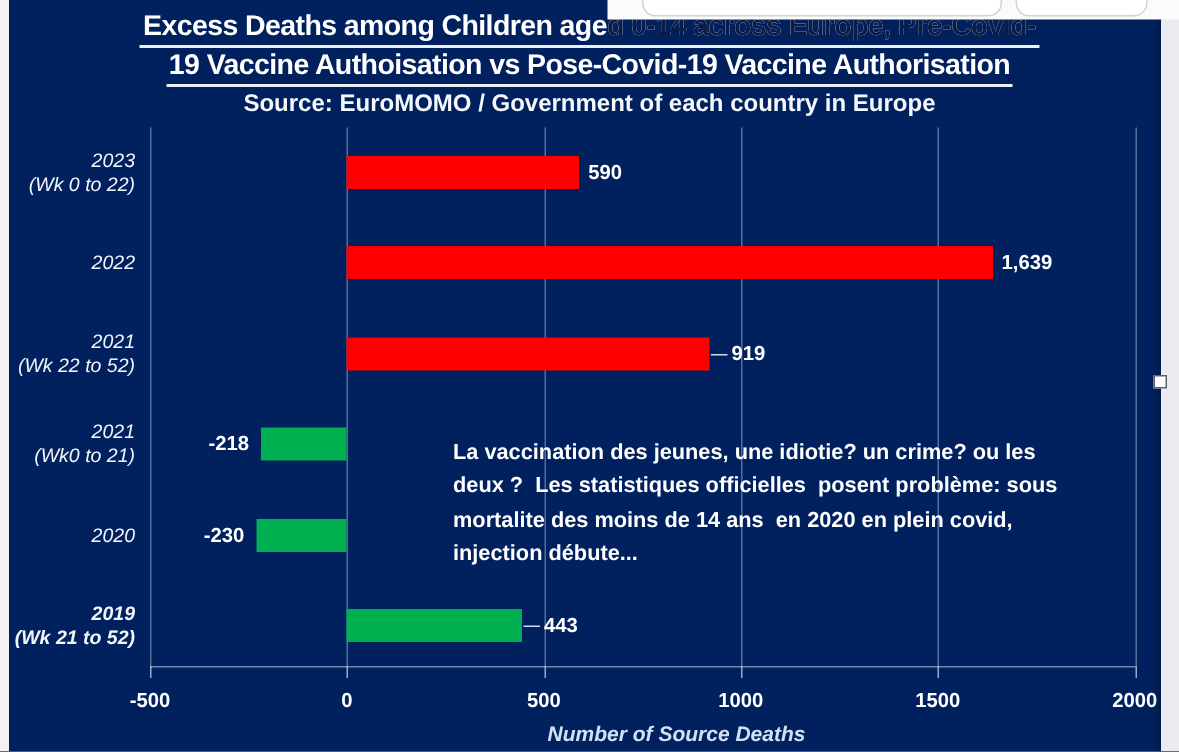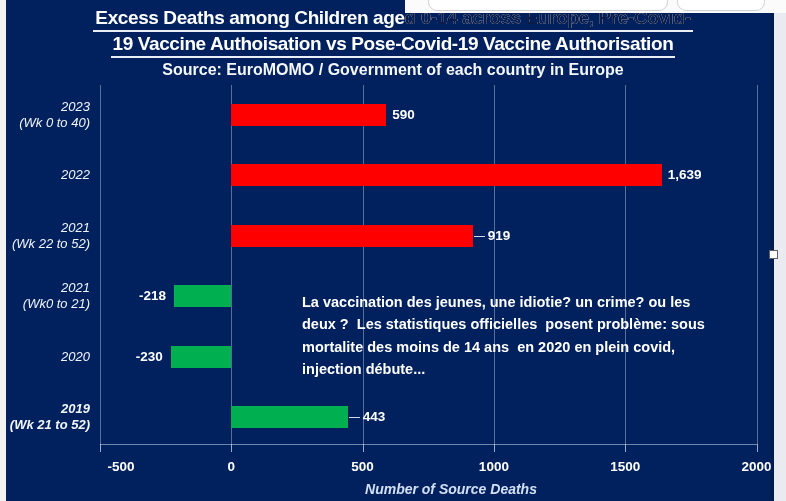--- a/index.html
+++ b/index.html
@@ -46,34 +46,34 @@
 
   <div id="chart-layer">
       <div class="gridline" style="left: 100px; top: 85px; height: 359px;"></div>
       <div class="gridline" style="left: 231.3px; top: 85px; height: 359px;"></div>
       <div class="gridline" style="left: 362.6px; top: 85px; height: 359px;"></div>
       <div class="gridline" style="left: 493.9px; top: 85px; height: 359px;"></div>
       <div class="gridline" style="left: 625.2px; top: 85px; height: 359px;"></div>
       <div class="gridline" style="left: 756.5px; top: 85px; height: 359px;"></div>
       <div class="axis-line" style="left: 100px; top: 444px; width: 656.5px;"></div>
       <div class="axis-tick" style="left: 100px; top: 444px; height: 8px;"></div>
-      <div class="tick-label" style="left: 100px; top: 459px; margin-left: 21px;">-500</div>
+      <div class="tick-label" style="left: 100px; top: 459px;">-500</div>
       <div class="axis-tick" style="left: 231.3px; top: 444px; height: 8px;"></div>
       <div class="tick-label" style="left: 231.3px; top: 459px;">0</div>
       <div class="axis-tick" style="left: 362.6px; top: 444px; height: 8px;"></div>
       <div class="tick-label" style="left: 362.6px; top: 459px;">500</div>
       <div class="axis-tick" style="left: 493.9px; top: 444px; height: 8px;"></div>
       <div class="tick-label" style="left: 493.9px; top: 459px;">1000</div>
       <div class="axis-tick" style="left: 625.2px; top: 444px; height: 8px;"></div>
       <div class="tick-label" style="left: 625.2px; top: 459px;">1500</div>
       <div class="axis-tick" style="left: 756.5px; top: 444px; height: 8px;"></div>
       <div class="tick-label" style="left: 756.5px; top: 459px;">2000</div>
       <div class="xlabel" style="left: 451px; top: 481px;">Number of Source Deaths</div>
       <div class="bar" style="left: 231.3px; top: 104px; width: 154.934px; background: rgb(254, 0, 0);"></div>
-      <div class="cat-label" style="left: 8px; width: 82px; top: 99px;">2023<div>(Wk 0 to 40)</div></div>
+      <div class="cat-label" style="left: 8px; width: 82px; top: 99px;">2023<div>(Wk 0 to 22)</div></div>
       <div class="val-label" style="left: 392.234px; top: 108px;">590</div>
       <div class="bar" style="left: 231.3px; top: 164.4px; width: 430.401px; background: rgb(254, 0, 0);"></div>
       <div class="cat-label" style="left: 8px; width: 82px; top: 167.4px;">2022</div>
       <div class="val-label" style="left: 667.701px; top: 168.4px;">1,639</div>
       <div class="bar" style="left: 231.3px; top: 224.8px; width: 241.329px; background: rgb(254, 0, 0);"></div>
       <div class="cat-label" style="left: 8px; width: 82px; top: 219.8px;">2021<div>(Wk 22 to 52)</div></div>
       <div class="leader" style="left: 473.629px; top: 235.8px; width: 11px;"></div>
       <div class="val-label" style="left: 487.629px; top: 228.8px;">919</div>
       <div class="bar" style="left: 174.053px; top: 285.2px; width: 57.2468px; background: rgb(0, 176, 80);"></div>
       <div class="cat-label" style="left: 8px; width: 82px; top: 280.2px;">2021<div>(Wk0 to 21)</div></div>

